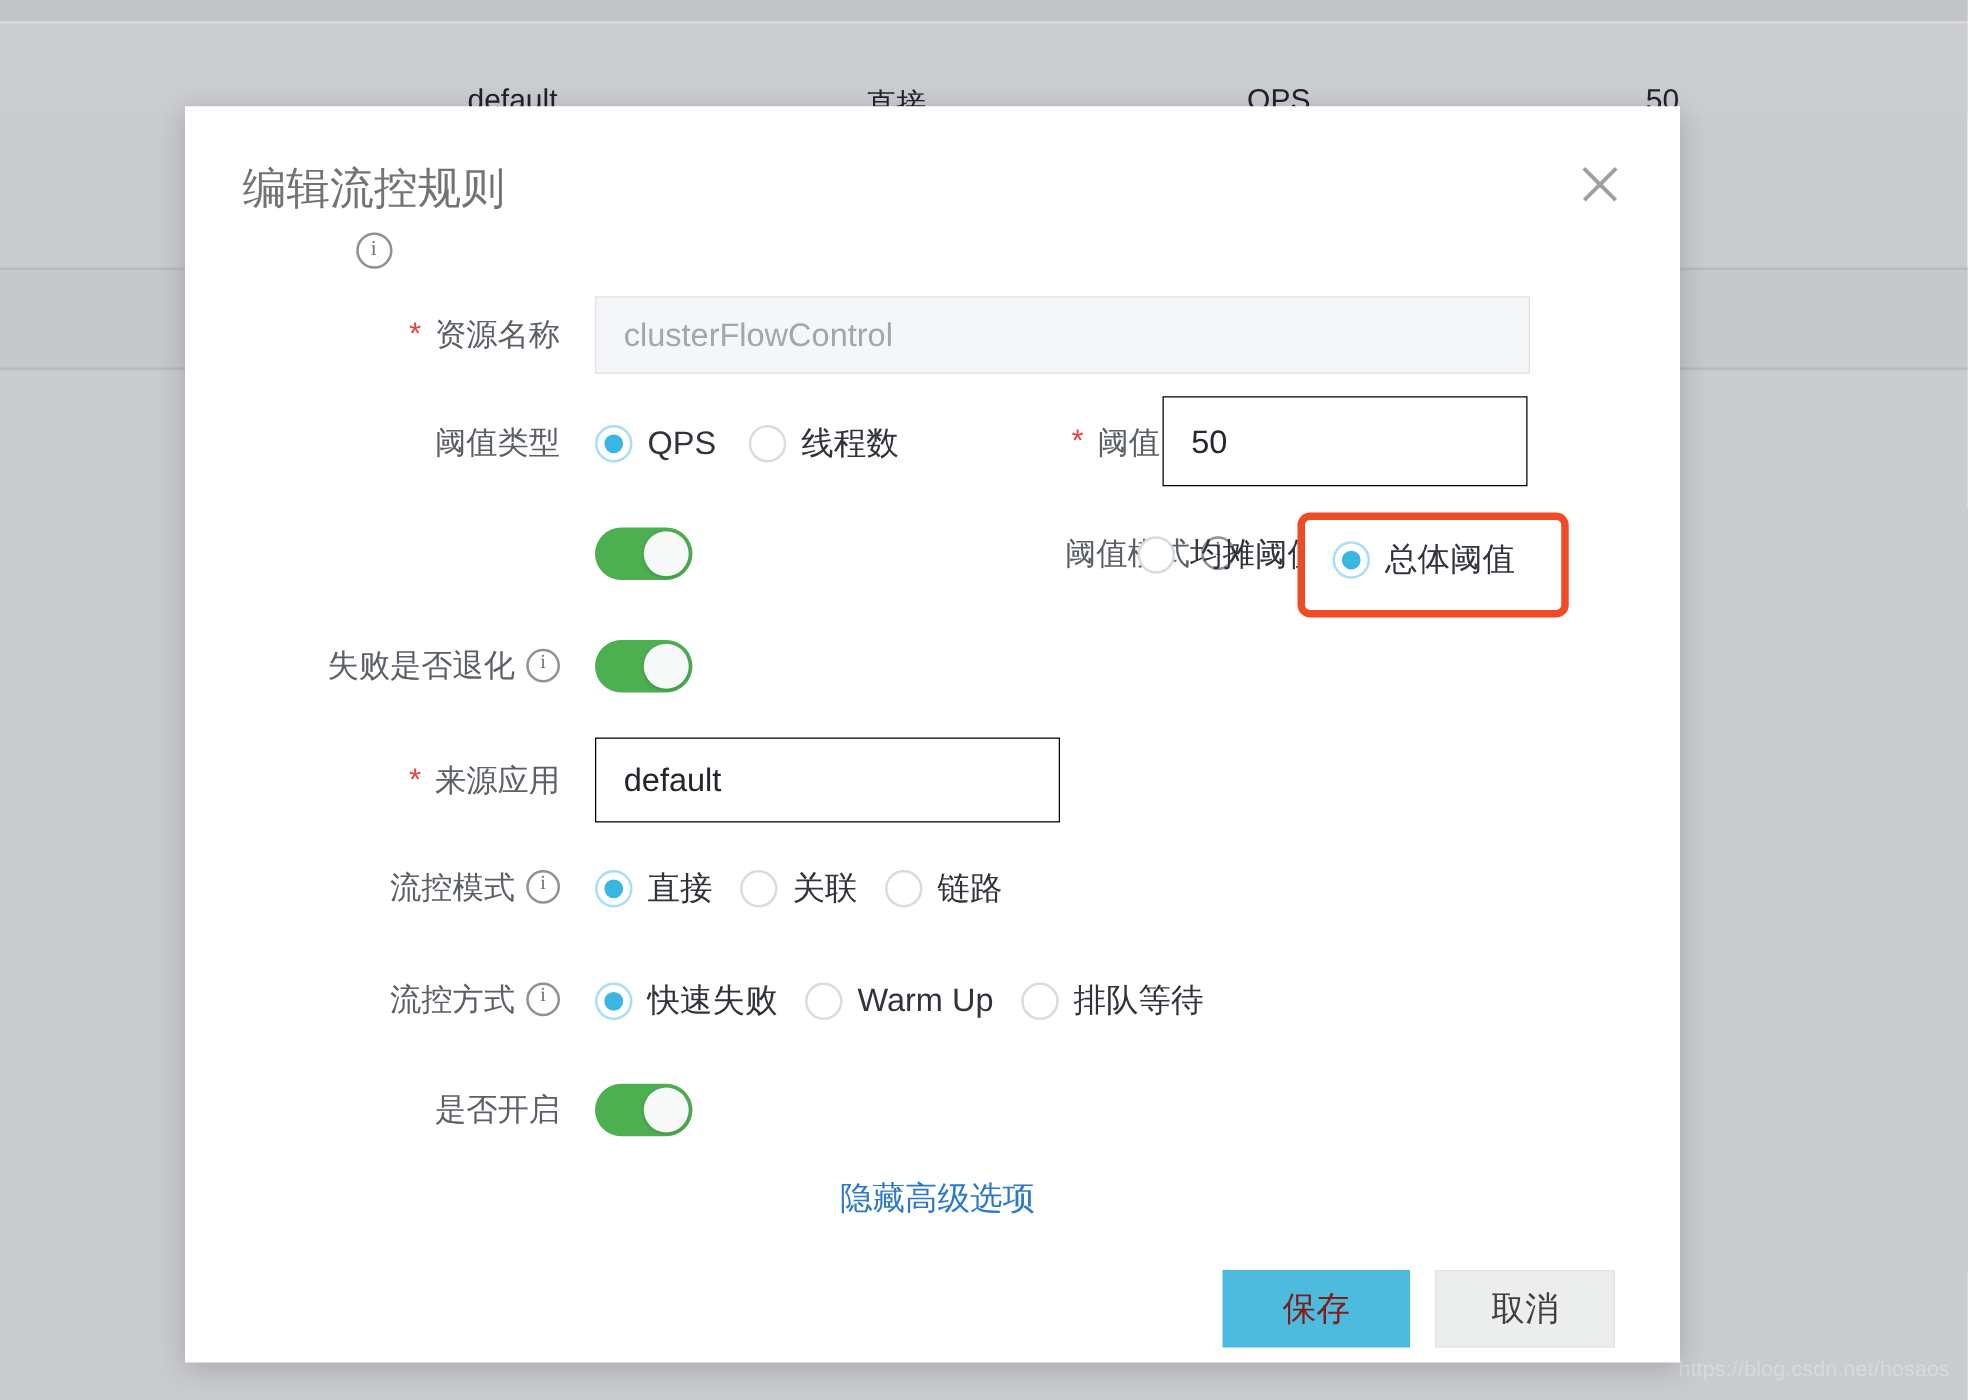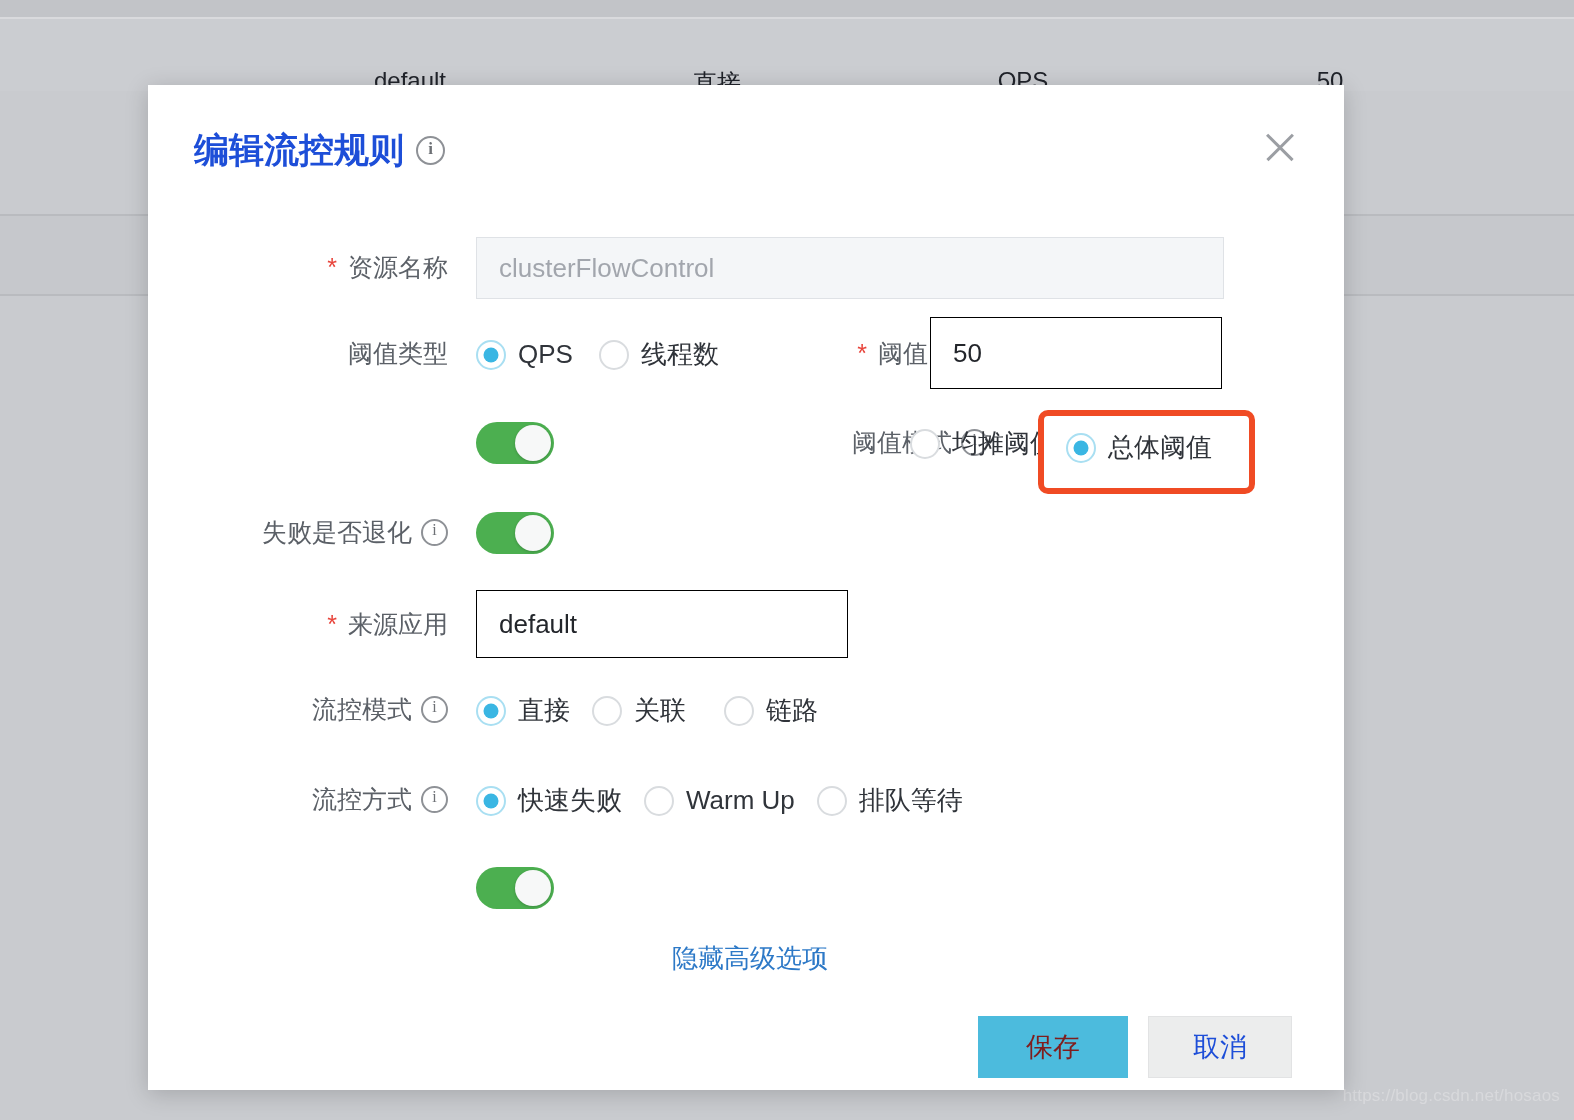--- a/index.html
+++ b/index.html
@@ -55,23 +55,24 @@
   
   .modal {
     position: absolute;
     left: 148px; top: 85px;
     width: 1196px; height: 1005px;
     background: #ffffff;
     box-shadow: 0 4px 22px rgba(0,0,0,.18);
   }
   .modal-title {
     position: absolute; left: 46px; top: 42px;
-    font-size: 35px; color: #1d4ed8; font-weight: 700;
+    font-size: 35px; color: #737373; font-weight: 400;
     display: flex; align-items: center; gap: 12px;
     white-space: nowrap;
+    flex-direction: column;
   }
   .modal-close {
     position: absolute; right: 42px; top: 40px;
     width: 44px; height: 44px; cursor: pointer;
   }
   .modal-close::before, .modal-close::after {
     content: ""; position: absolute; left: 4px; top: 21px;
     width: 36px; height: 2.5px; background: #9b9ea3;
   }
   .modal-close::before { transform: rotate(45deg); }
@@ -146,21 +147,21 @@
     white-space: nowrap;
   }
 
   
   .btn {
     position: absolute; box-sizing: border-box;
     display: flex; align-items: center; justify-content: center;
     font-size: 27px; cursor: pointer; white-space: nowrap;
   }
   .btn.primary { background: #4cbbdd; color: #7f1d1d; }
-  .btn.secondary { background: #eceded; color: #1d4ed8; border: 1px solid #e2e3e4; font-family: Liberation Mono, monospace; }
+  .btn.secondary { background: #eceded; color: #404040; border: 1px solid #e2e3e4; font-family: Liberation Mono, monospace; }
 
   
   .annot-box {
     position: absolute;
     border: 6px solid #f04b24; border-radius: 10px;
     background: #ffffff;
   }
   .annot-content {
     position: absolute; display: flex; align-items: center;
   }
@@ -271,21 +272,21 @@
     <div class="row" style="top:592px;height:62px">
       <div class="f-label" style="left:0;top:16px;width:300px">
         <span>流控模式</span>
         <span class="info-icon sm"></span>
       </div>
       <div class="radio-group" style="left:328px;top:16px">
         <div class="radio on" style="margin-right:22px">
           <span class="dot"></span>
           <span class="rlabel">直接</span>
         </div>
-        <div class="radio" style="margin-right:38px">
+        <div class="radio" style="margin-right:22px">
           <span class="dot"></span>
           <span class="rlabel">关联</span>
         </div>
         <div class="radio">
           <span class="dot"></span>
           <span class="rlabel">链路</span>
         </div>
       </div>
     </div>
 
@@ -304,20 +305,23 @@
           <span class="rlabel">Warm Up</span>
         </div>
         <div class="radio">
           <span class="dot"></span>
           <span class="rlabel">排队等待</span>
         </div>
       </div>
     </div>
 
     <div class="row" style="top:770px;height:62px">
+      <div class="f-label" style="left:0;top:16px;width:300px">
+        <span>是否开启</span>
+      </div>
       <div class="toggle" style="left:328px;top:12px"></div>
     </div>
 
     <div class="adv-link" style="left:524px;top:856px">隐藏高级选项</div>
 
     <div class="btn primary" style="left:830px;top:931px;width:150px;height:62px">保存</div>
     <div class="btn secondary" style="left:1000px;top:931px;width:144px;height:62px">取消</div>
 
   </div>
 </div>

